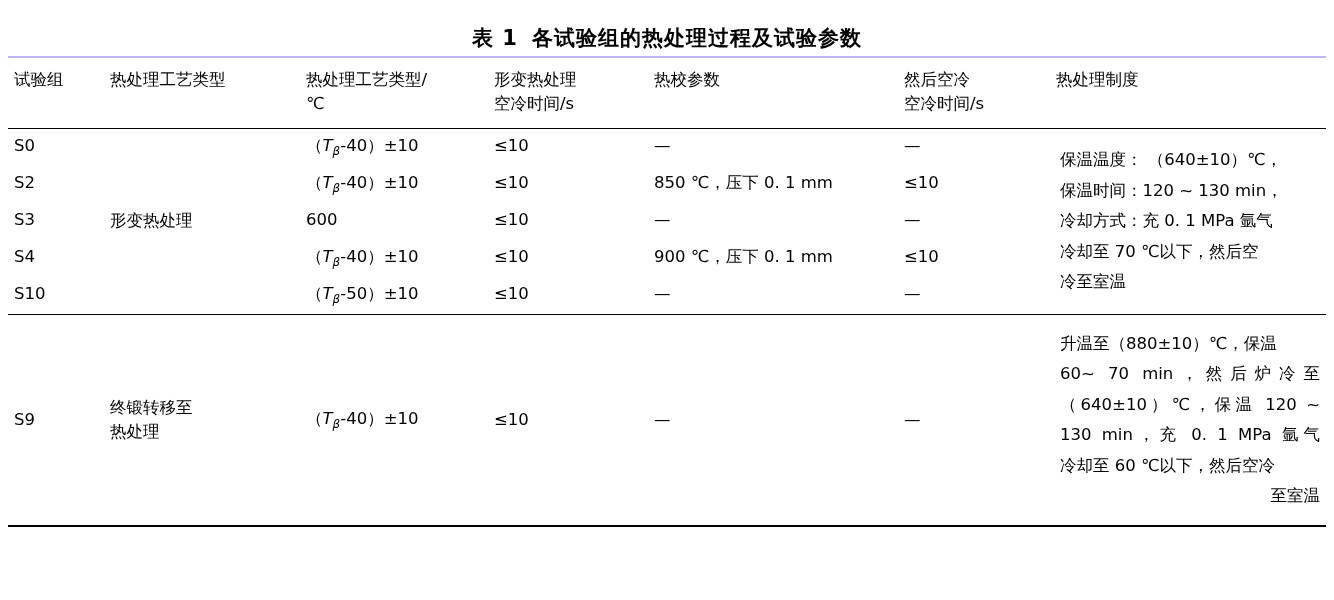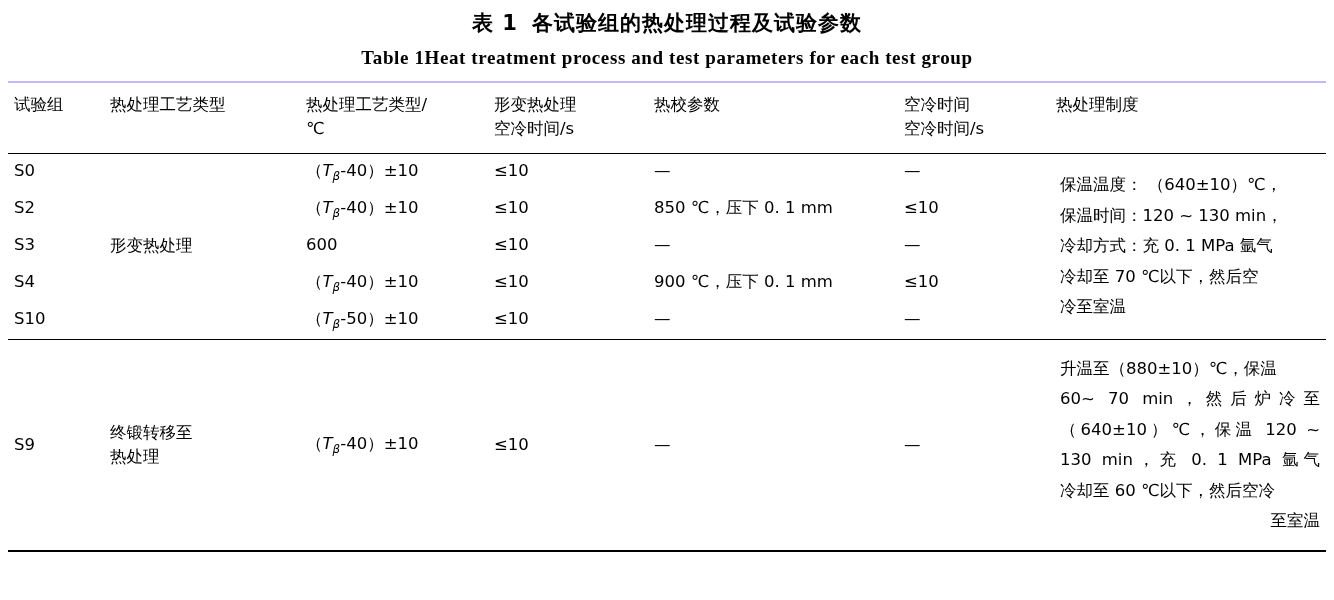--- a/index.html
+++ b/index.html
@@ -12,21 +12,21 @@
     height: 600px;
     font-family: "Liberation Serif", "DejaVu Serif", serif;
     color: #000000;
     overflow: hidden;
   }
   .page {
     position: relative;
     width: 1334px;
     height: 600px;
     box-sizing: border-box;
-    padding: 1px 8px;
+    padding: 16px 8px;
   }
   .title-cn {
     text-align: center;
     font-family: "DejaVu Sans", "Liberation Sans", sans-serif;
     font-weight: bold;
     font-size: 21px;
     letter-spacing: 1px;
     padding-top: 8px;
   }
   .title-cn .t-num { margin-right: 14px; }
@@ -91,23 +91,20 @@
 </style>
 </head>
 <body>
 
 <div class="page">
 
   <div class="title-cn">
     <span class="t-num">表 1</span><span>各试验组的热处理过程及试验参数</span>
   </div>
 
-  <div class="title-en">
-    <span class="t-num">Table 1</span><span>Heat treatment process and test parameters for each test group</span>
-  </div>
 
   <table class="tbl">
     <colgroup>
       <col class="col-group">
       <col class="col-type">
       <col class="col-temp">
       <col class="col-trans1">
       <col class="col-hot">
       <col class="col-trans2">
       <col class="col-regime">
@@ -126,21 +123,21 @@
           <span class="blk">℃</span>
         </td>
         <td>
           <span class="blk">形变热处理</span>
           <span class="blk">空冷时间/s</span>
         </td>
         <td>
           <span class="blk">热校参数</span>
         </td>
         <td>
-          <span class="blk">空冷时间</span>
+          <span class="blk">然后空冷</span>
           <span class="blk">空冷时间/s</span>
         </td>
         <td>
           <span class="blk">热处理制度</span>
         </td>
       </tr>
     </thead>
 
     <tbody>
 

